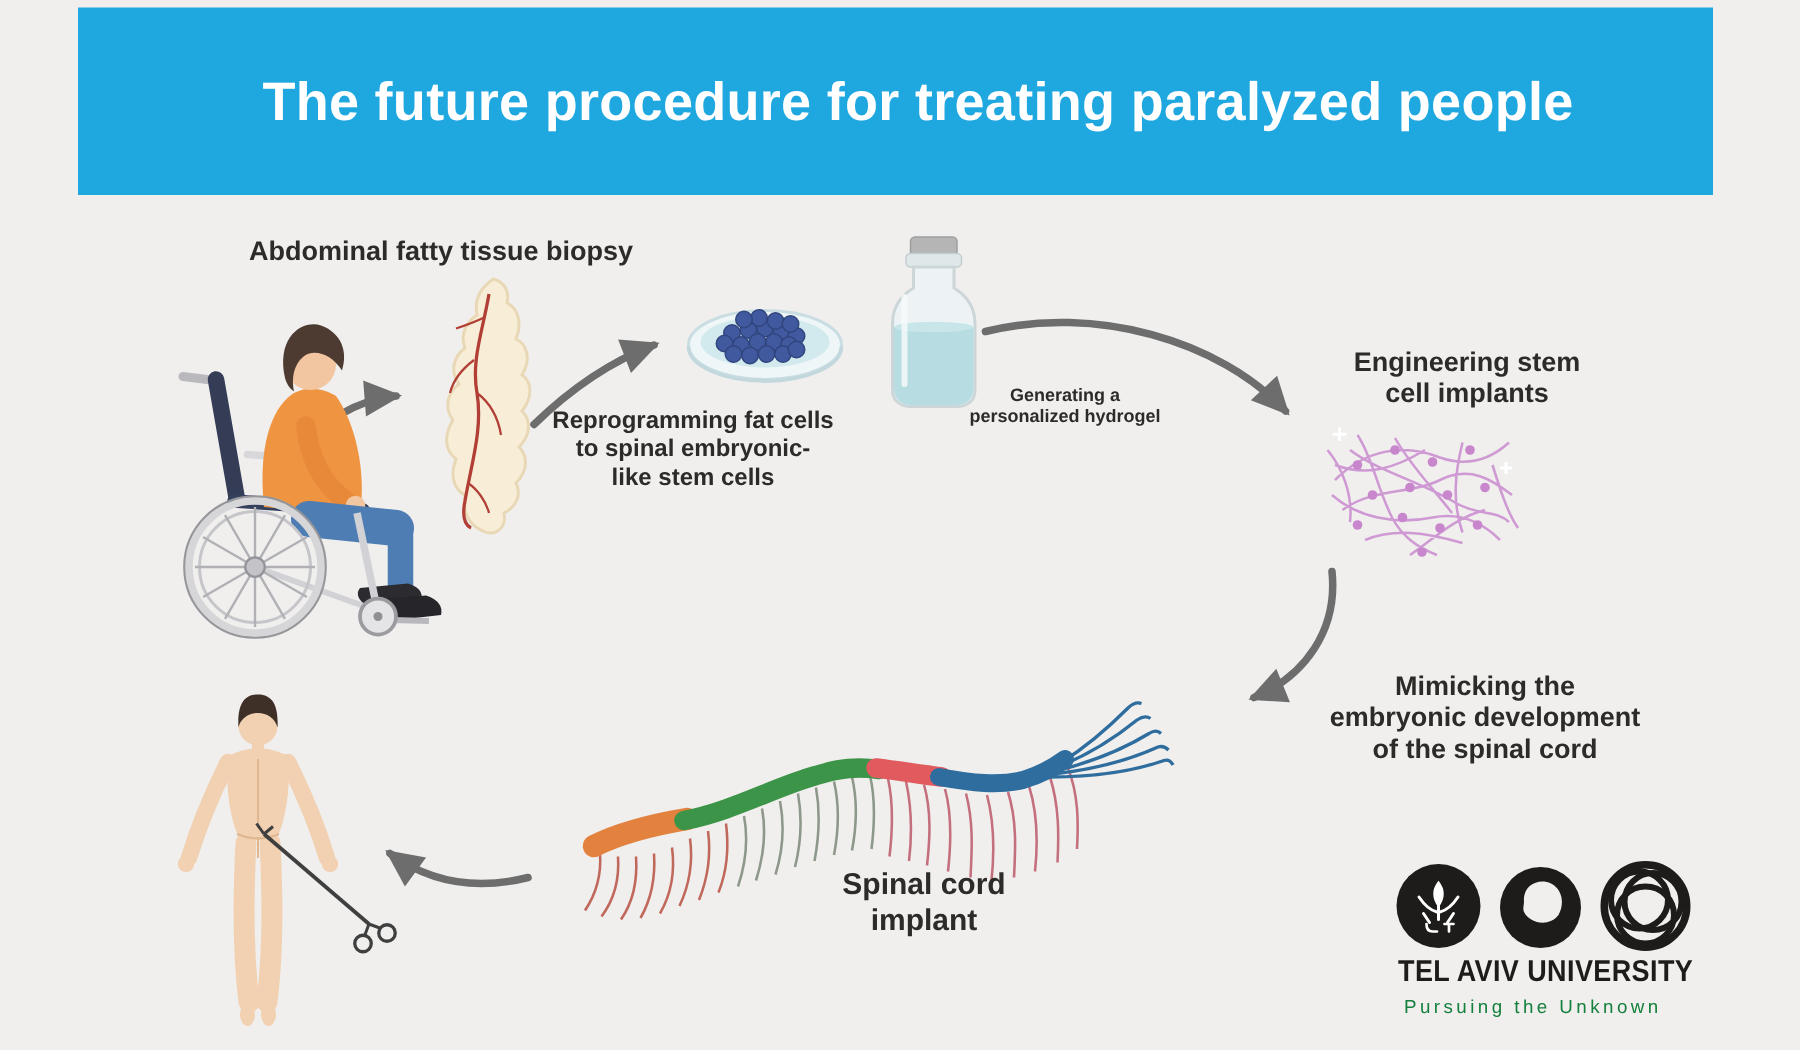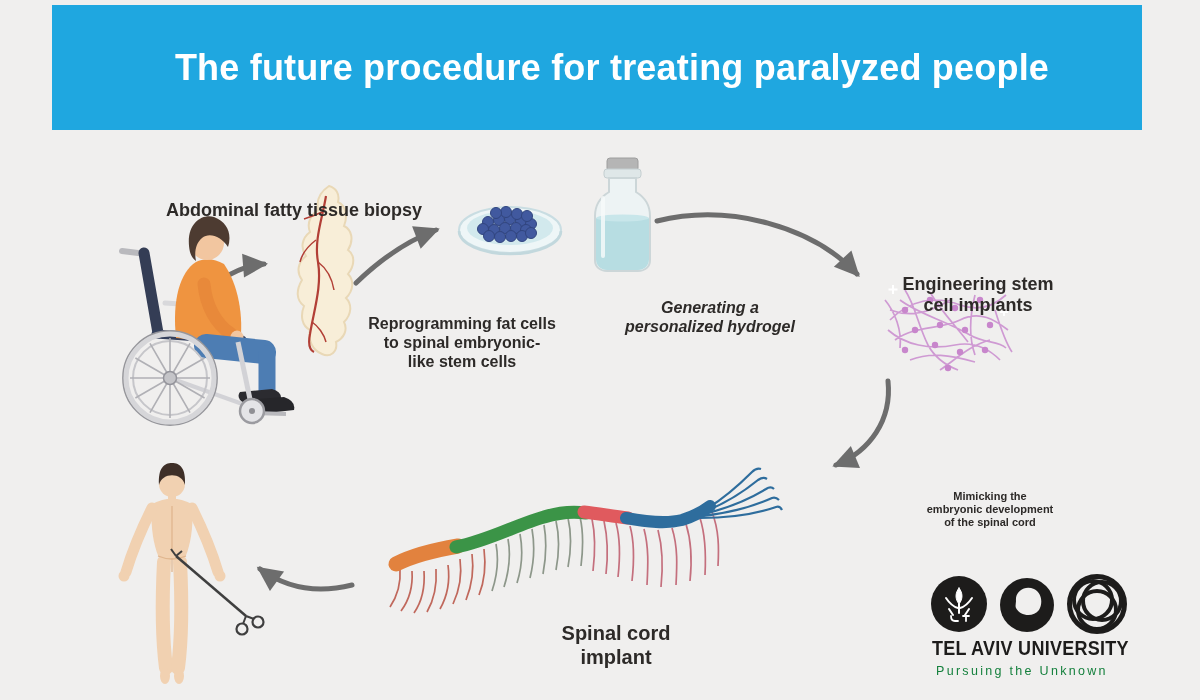--- a/index.html
+++ b/index.html
@@ -12,28 +12,28 @@
     position:absolute;left:52px;top:5px;width:1060px;height:125px;
     background:var(--banner-blue,#1fa7e0);
     display:flex;align-items:center;justify-content:center;padding-left:30px;
   }
   .banner h1{
     margin:0;color:#ffffff;font-size:36px;font-weight:700;letter-spacing:.2px;
   }
   .art{position:absolute;left:0;top:0;width:1200px;height:700px;}
   .label{
     position:absolute;color:var(--text-dark,#2d2a28);font-weight:700;
-    white-space:pre-line;text-align:center;line-height:1.18;margin-top:43px;
+    white-space:pre-line;text-align:center;line-height:1.18;
   }
   .centered{transform:translateX(-50%);}
   .lbl-biopsy{left:166px;top:157px;font-size:18px;white-space:nowrap;text-align:left;}
   .lbl-reprogram{left:462px;top:272px;font-size:16px;}
-  .lbl-hydrogel{left:710px;top:256px;font-size:16px;font-style:italic;}
+  .lbl-hydrogel{left:710px;top:256px;font-size:12px;}
   .lbl-engineering{left:978px;top:231px;font-size:18px;}
-  .lbl-mimicking{left:990px;top:447px;font-size:11px;}
+  .lbl-mimicking{left:990px;top:447px;font-size:18px;}
   .lbl-spinal{left:616px;top:579px;font-size:20px;}
   .lbl-implantation{left:342px;top:633px;font-size:23px;letter-spacing:.3px;}
   .logo-name{
     position:absolute;left:932px;top:637px;font-size:20px;font-weight:700;
     color:var(--logo-black,#1d1c1b);transform:scaleX(.9);transform-origin:left top;
     white-space:nowrap;letter-spacing:.3px;
   }
   .logo-tagline{
     position:absolute;left:936px;top:664px;font-size:12.5px;font-weight:400;
     color:#15803d;letter-spacing:2.3px;white-space:nowrap;

